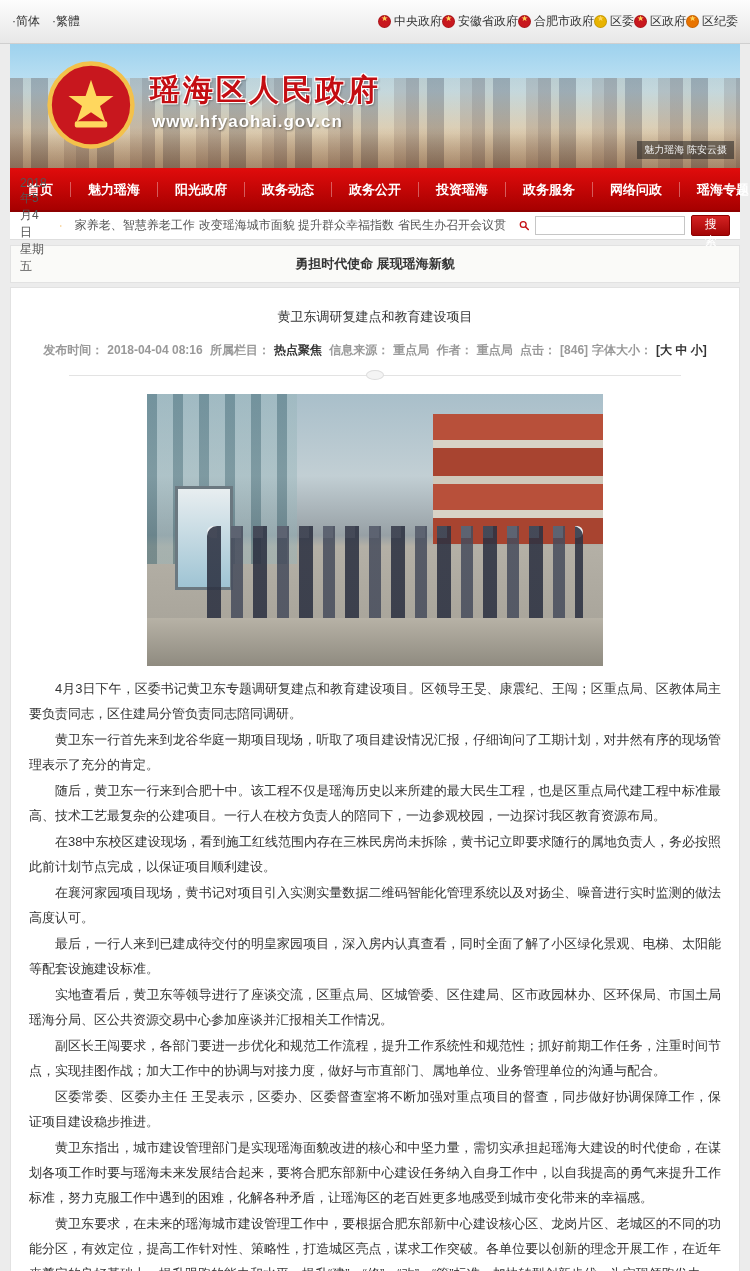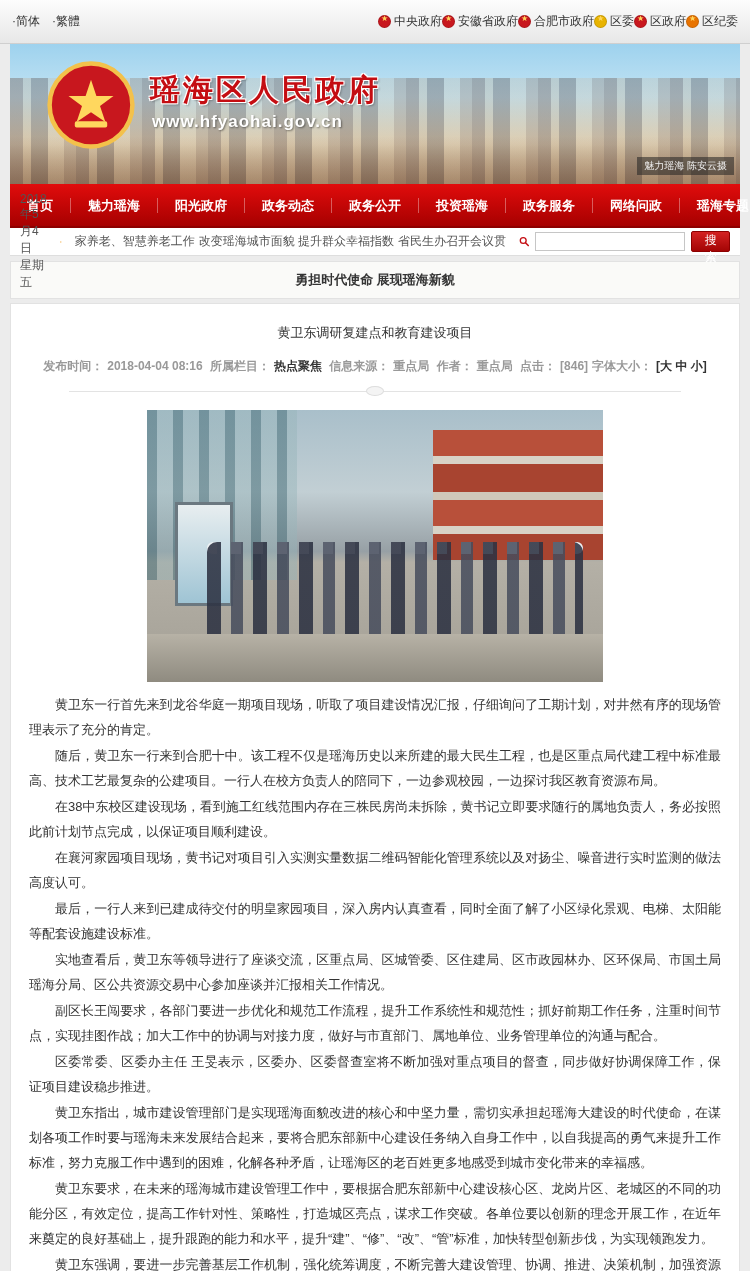--- a/index.html
+++ b/index.html
@@ -18,21 +18,21 @@
   .topbar-left { display: flex; gap: 12px; }
   .lang-link { color: #333; }
   .gov-links { display: flex; align-items: center; }
   .gov-link { display: flex; align-items: center; gap: 3px; color: #333; }
   .gov-ico { width: 13px; height: 13px; border-radius: 50%; display: inline-block;
     position: relative; border: 1px solid rgba(0,0,0,.15); }
   .gov-ico::after { content: "★"; position: absolute; left: 0; right: 0; top: -2px;
     text-align: center; font-size: 8px; color: #ffd75e; }
 
   
-  .header { height: 140px; margin: 0 10px; position: relative; overflow: hidden;
+  .header { height: 124px; margin: 0 10px; position: relative; overflow: hidden;
     background: linear-gradient(180deg, #9ed2ee 0%, #c2e3f3 38%, #e4d6ba 72%, #c89a68 100%); }
   .header .city { content: ""; position: absolute; left: 0; right: 0; top: 34px; bottom: 0;
     background:
       repeating-linear-gradient(90deg, rgba(108,84,74,.38) 0 13px, rgba(190,160,125,.28) 13px 21px,
         rgba(84,66,60,.34) 21px 38px, rgba(205,175,140,.22) 38px 54px, rgba(140,110,90,.3) 54px 66px),
       linear-gradient(180deg, rgba(255,255,255,0) 55%, rgba(70,70,85,.35) 100%); }
   .emblem { position: absolute; left: 36px; top: 16px; width: 90px; height: 90px; }
   .site-title { position: absolute; left: 140px; top: 26px; color: #c40d12; font-size: 30px;
     font-weight: bold; letter-spacing: 3px;
     text-shadow: 1px 1px 0 #fff, -1px -1px 0 #fff, 1px -1px 0 #fff, -1px 1px 0 #fff, 2px 2px 2px rgba(0,0,0,.25); }
@@ -212,20 +212,21 @@
     <div class="ph-scaffold"></div>
     <div class="ph-banner"></div>
     <div class="ph-board"></div>
     <div class="ph-ground"></div>
     <div class="ph-helmets"></div>
     <div class="ph-crowd"></div>
   </div>
 
   <div class="paras">
 
+      <p class="para">4月3日下午，区委书记黄卫东专题调研复建点和教育建设项目。区领导王旻、康震纪、王闯；区重点局、区教体局主要负责同志，区住建局分管负责同志陪同调研。</p>
 
       <p class="para">黄卫东一行首先来到龙谷华庭一期项目现场，听取了项目建设情况汇报，仔细询问了工期计划，对井然有序的现场管理表示了充分的肯定。</p>
 
       <p class="para">随后，黄卫东一行来到合肥十中。该工程不仅是瑶海历史以来所建的最大民生工程，也是区重点局代建工程中标准最高、技术工艺最复杂的公建项目。一行人在校方负责人的陪同下，一边参观校园，一边探讨我区教育资源布局。</p>
 
       <p class="para">在38中东校区建设现场，看到施工红线范围内存在三株民房尚未拆除，黄书记立即要求随行的属地负责人，务必按照此前计划节点完成，以保证项目顺利建设。</p>
 
       <p class="para">在襄河家园项目现场，黄书记对项目引入实测实量数据二维码智能化管理系统以及对扬尘、噪音进行实时监测的做法高度认可。</p>
 
       <p class="para">最后，一行人来到已建成待交付的明皇家园项目，深入房内认真查看，同时全面了解了小区绿化景观、电梯、太阳能等配套设施建设标准。</p>

